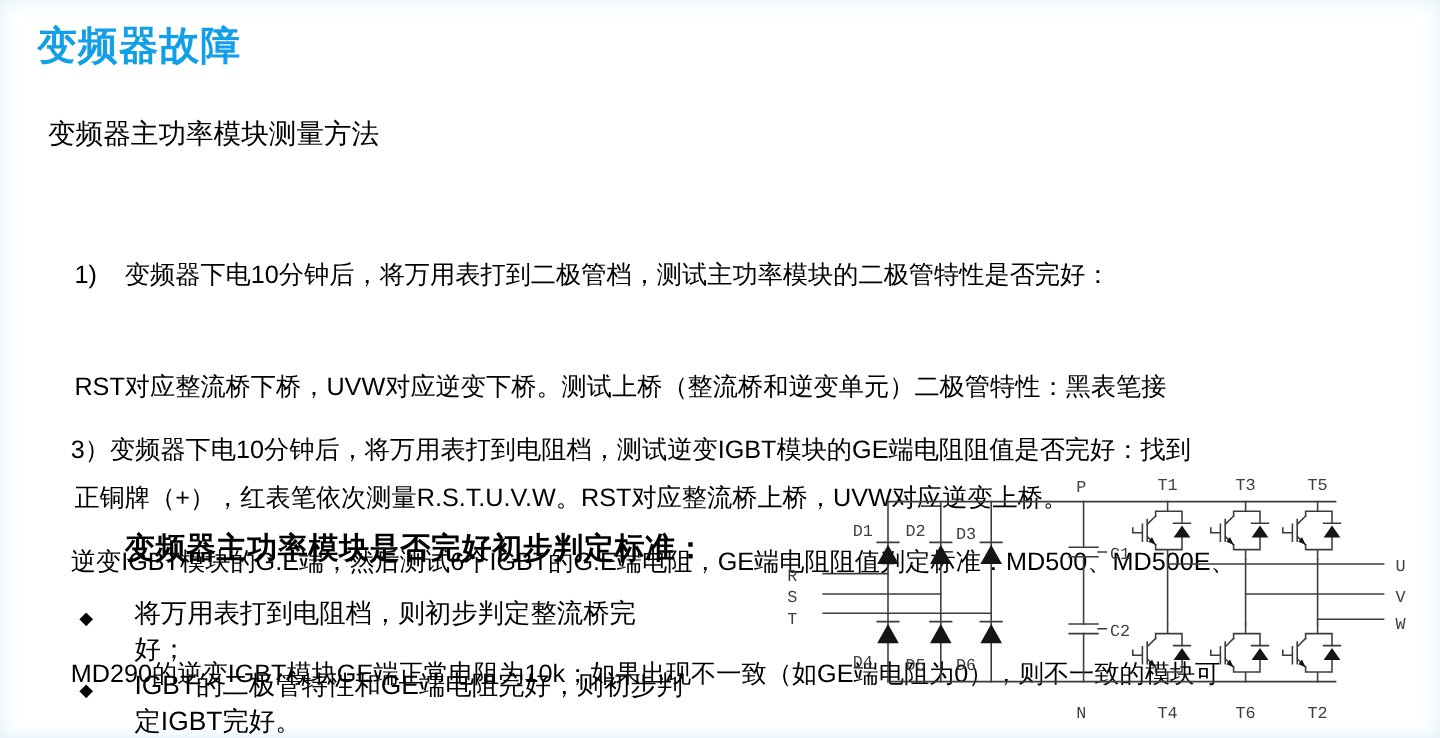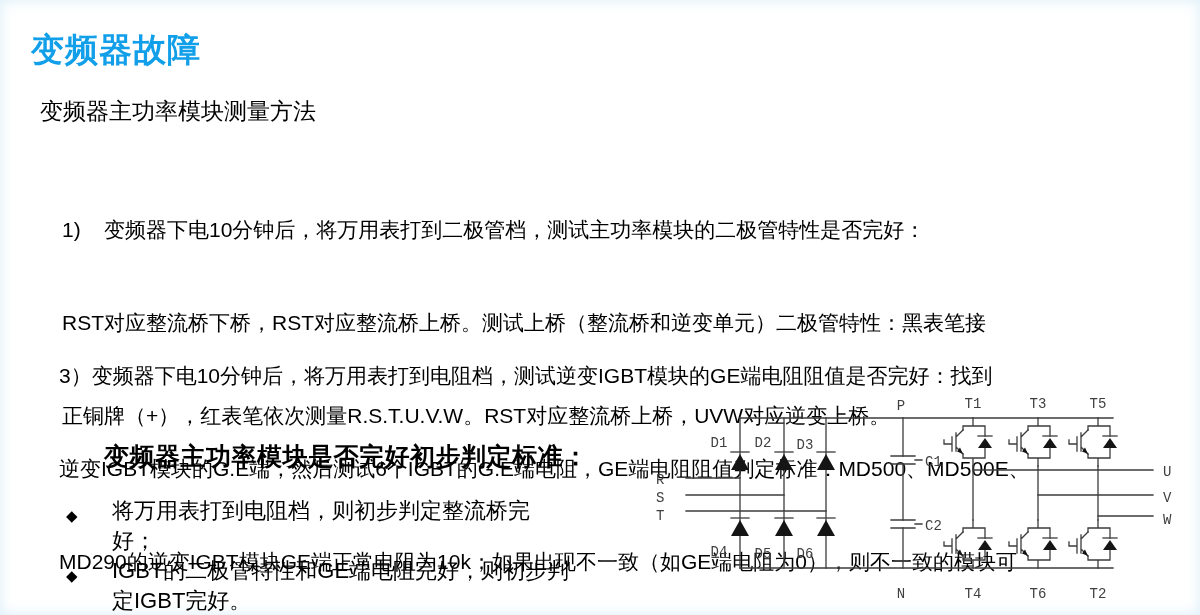--- a/index.html
+++ b/index.html
@@ -6,21 +6,20 @@
   body{
     width:1200px;height:615px;position:relative;overflow:hidden;
     background:#ffffff;color:#000;
     font-family:"Liberation Sans","DejaVu Sans",sans-serif;
   }
   .page{position:absolute;inset:0;box-shadow:inset 0 0 14px rgba(150,205,235,.35);}
   .title{
     position:absolute;left:31px;top:16px;
     font-size:33px;font-weight:700;letter-spacing:1px;
     color:var(--title-accent,#129fe9);
-    margin-top:12px;
   }
   .subtitle{
     position:absolute;left:40px;top:96px;
     font-size:23px;
     font-family:Liberation Sans, sans-serif;
   }
   .para{position:absolute;font-size:21px;line-height:31px;white-space:pre;}
   .p1{left:62px;top:152px;}
   .p2{left:59px;top:298px;}
   .criteria-heading{
@@ -46,21 +45,21 @@
 </head>
 <body>
 
 <div class="page">
 
   <div class="title">变频器故障</div>
   <div class="subtitle">变频器主功率模块测量方法</div>
 
   <div class="para p1">
     <div>1)    变频器下电10分钟后，将万用表打到二极管档，测试主功率模块的二极管特性是否完好：</div>
-    <div>RST对应整流桥下桥，RST对应整流桥上桥。测试上桥（整流桥和逆变单元）二极管特性：黑表笔接</div>
+    <div>RST对应整流桥下桥，UVW对应逆变下桥。测试上桥（整流桥和逆变单元）二极管特性：黑表笔接</div>
     <div>正铜牌（+），红表笔依次测量R.S.T.U.V.W。RST对应整流桥上桥，UVW对应逆变上桥。</div>
   </div>
 
   <div class="para p2">
     <div>3）变频器下电10分钟后，将万用表打到电阻档，测试逆变IGBT模块的GE端电阻阻值是否完好：找到</div>
     <div>逆变IGBT模块的G.E端，然后测试6个IGBT的G.E端电阻，GE端电阻阻值判定标准：MD500、MD500E、</div>
     <div>MD290的逆变IGBT模块GE端正常电阻为10k；如果出现不一致（如GE端电阻为0），则不一致的模块可</div>
     
   </div>
 

